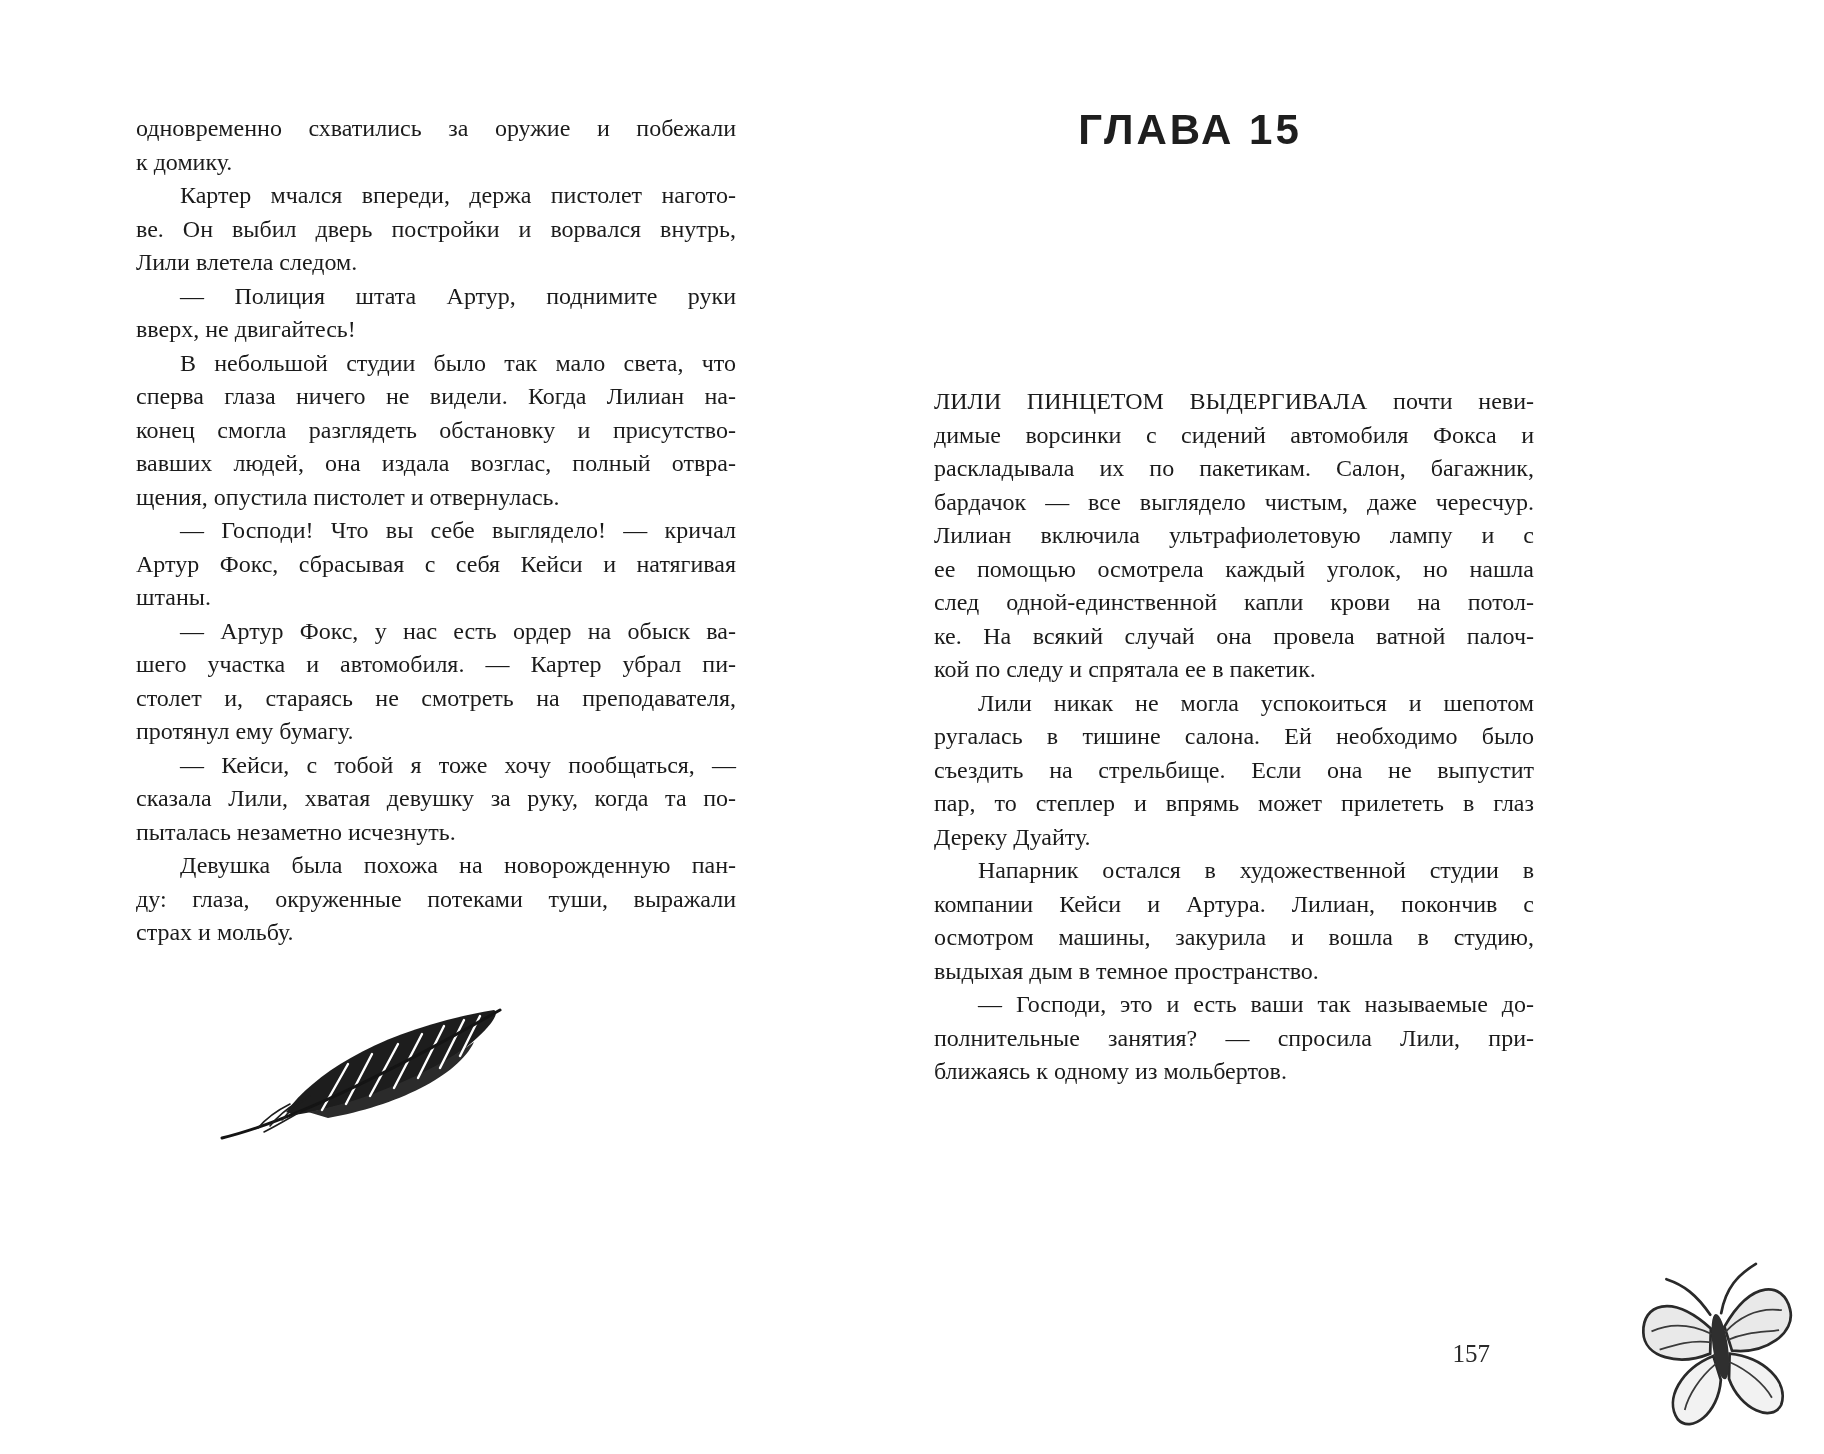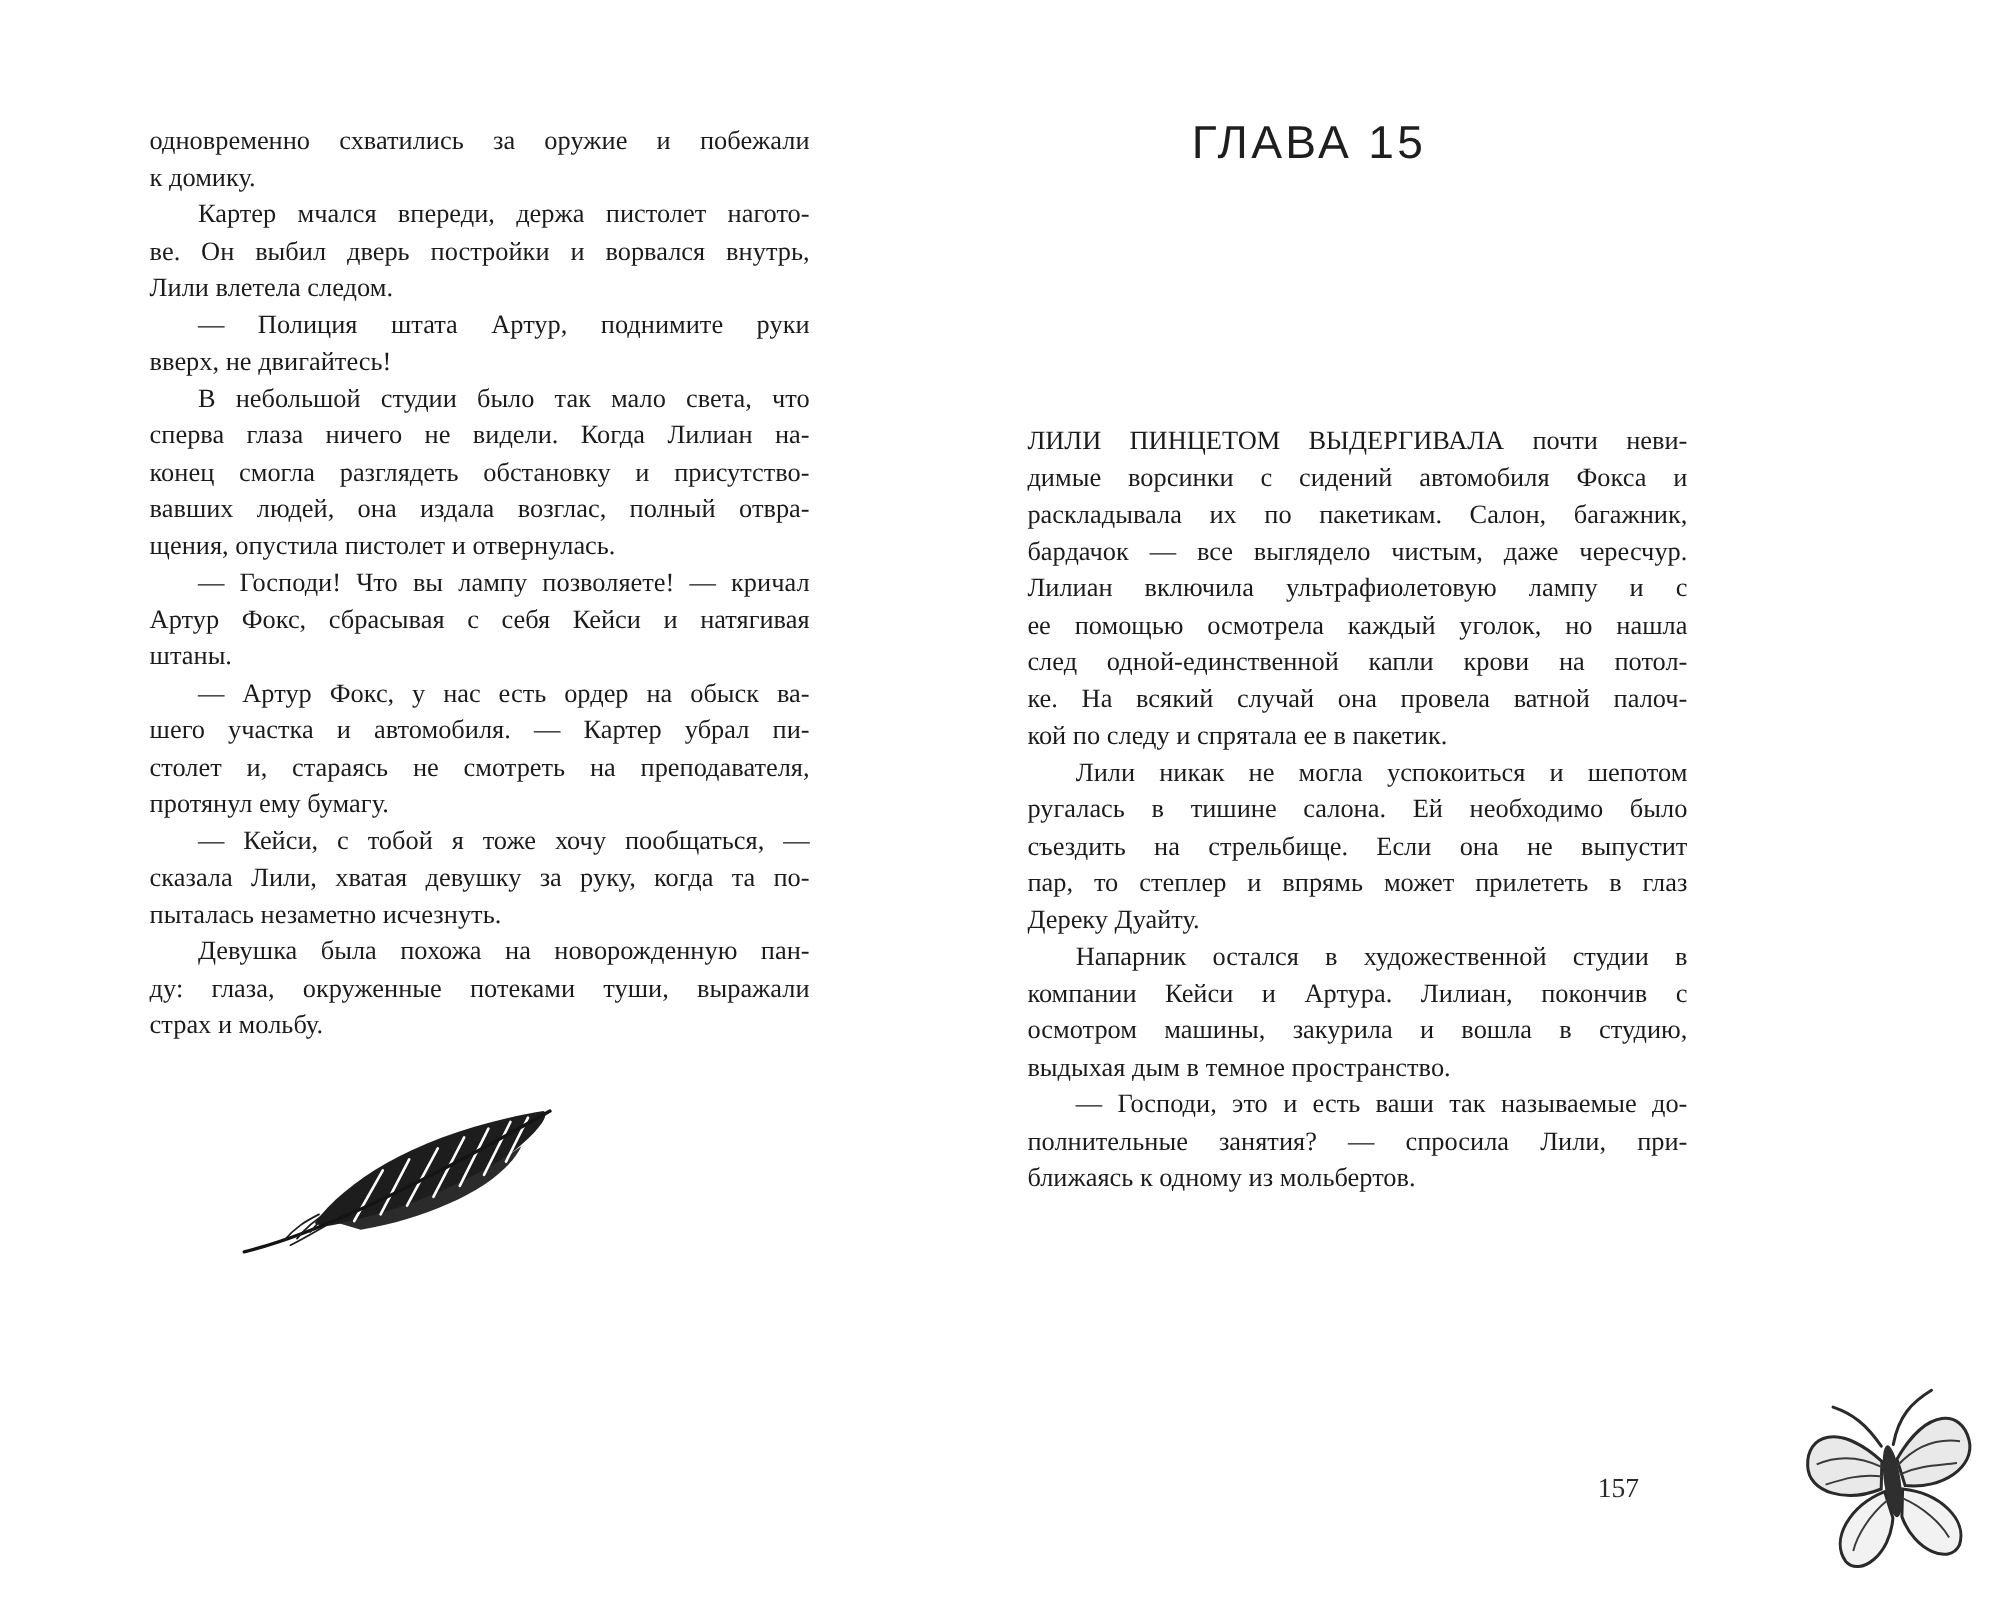--- a/index.html
+++ b/index.html
@@ -34,21 +34,21 @@
   .line.last   { text-align-last: left; }
   .line.indent { text-indent: 44px; }
 
   .chapter-title {
     position: absolute;
     left: 890px;
     top: 106px;
     width: 600px;
     text-align: center;
     font-family: "Liberation Sans", sans-serif;
-    font-weight: 400;
+    font-weight: 700;
     font-size: 42px;
     letter-spacing: 3px;
     color: #1e1e1e;
   }
   .page-number {
     position: absolute;
     left: 890px;
     top: 1340px;
     width: 600px;
     text-align: right;
@@ -91,21 +91,21 @@
         <div class="line last">вверх, не двигайтесь!</div>
       </div>
       <div class="para">
         <div class="line indent">В небольшой студии было так мало света, что</div>
         <div class="line">сперва глаза ничего не видели. Когда Лилиан на-</div>
         <div class="line">конец смогла разглядеть обстановку и присутство-</div>
         <div class="line">вавших людей, она издала возглас, полный отвра-</div>
         <div class="line last">щения, опустила пистолет и отвернулась.</div>
       </div>
       <div class="para">
-        <div class="line indent">— Господи! Что вы лампу позволяете! — кричал</div>
+        <div class="line indent">— Господи! Что вы себе выглядело! — кричал</div>
         <div class="line">Артур Фокс, сбрасывая с себя Кейси и натягивая</div>
         <div class="line last">штаны.</div>
       </div>
       <div class="para">
         <div class="line indent">— Артур Фокс, у нас есть ордер на обыск ва-</div>
         <div class="line">шего участка и автомобиля. — Картер убрал пи-</div>
         <div class="line">столет и, стараясь не смотреть на преподавателя,</div>
         <div class="line last">протянул ему бумагу.</div>
       </div>
       <div class="para">

